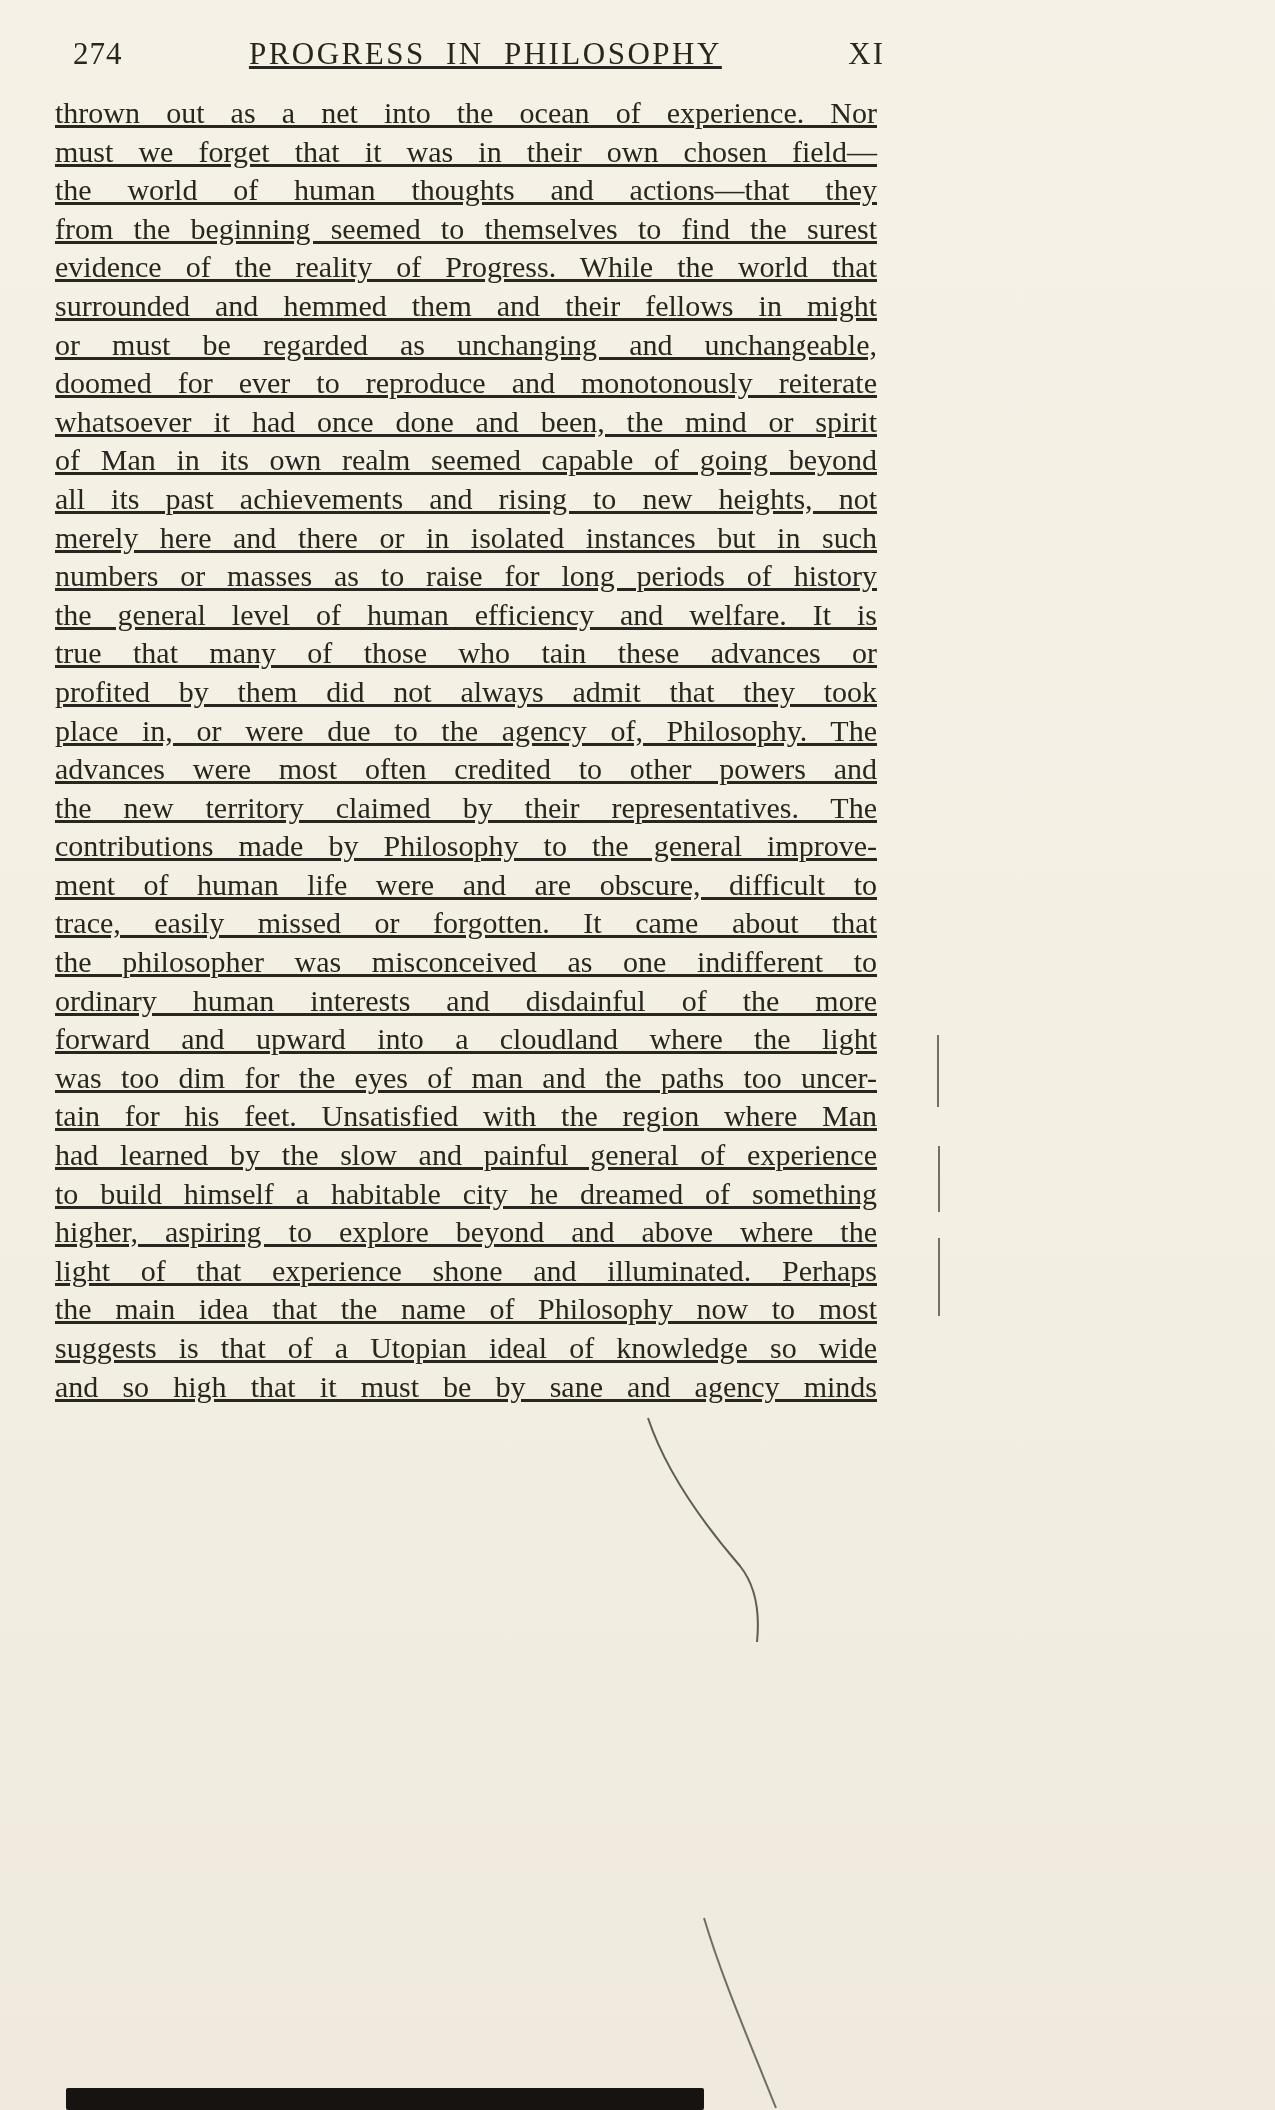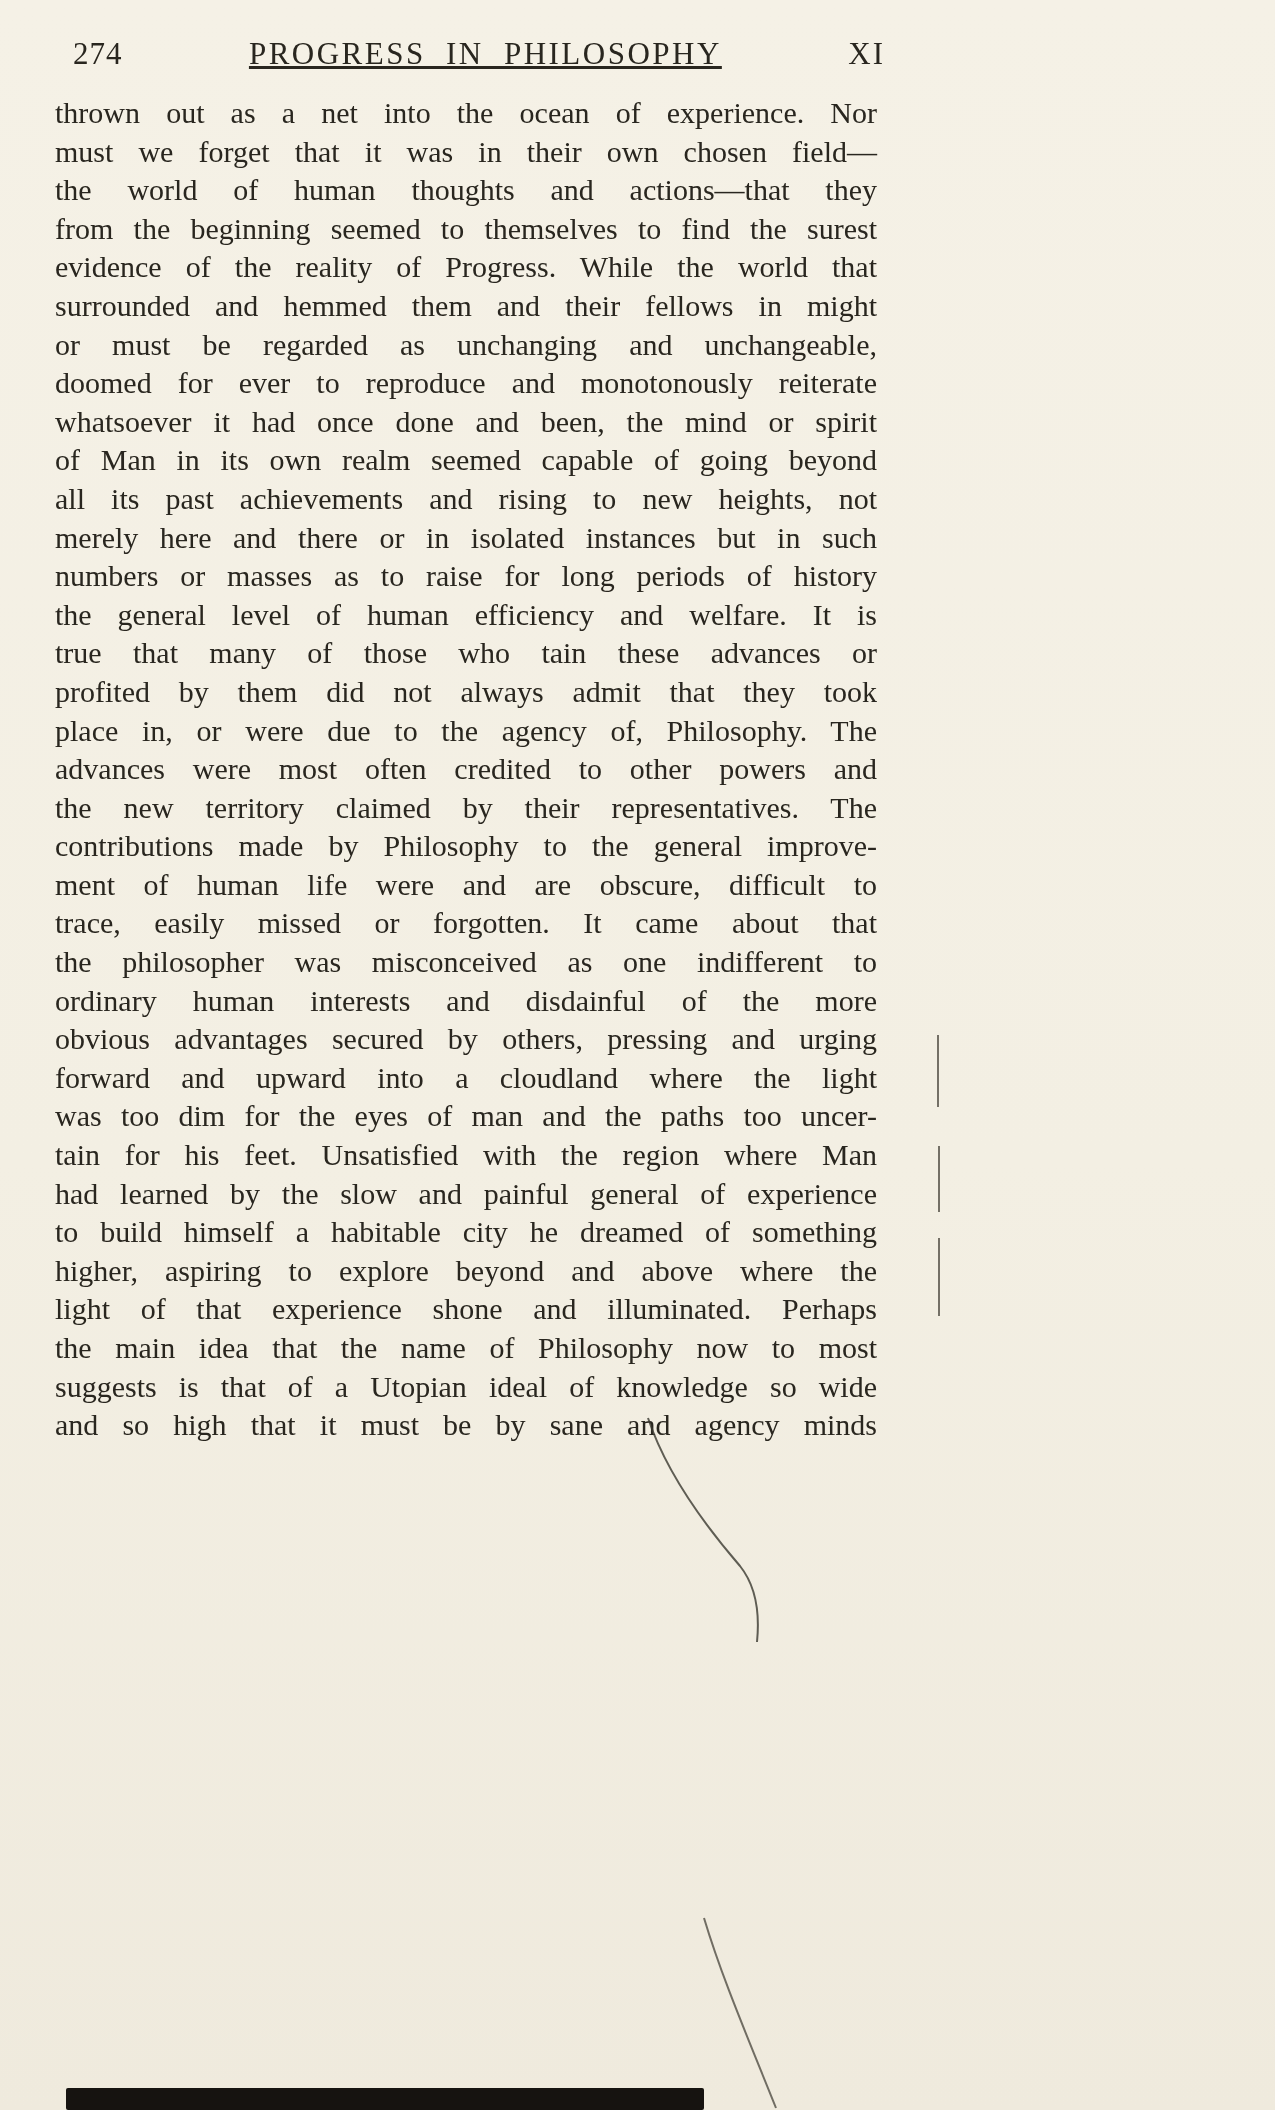--- a/index.html
+++ b/index.html
@@ -44,20 +44,21 @@
     font-size: 31px;
     letter-spacing: 2px;
   }
   .text-block {
     position: absolute;
     top: 94px;
     left: 55px;
     width: 822px;
     font-size: 30px;
     line-height: 38.6px;
+    text-decoration: underline;
   }
   .line {
     text-align: justify;
     text-align-last: justify;
     white-space: normal;
   }
   
   .edge-mark {
     position: absolute;
     width: 2px;
@@ -112,21 +113,20 @@
       <div class="line">true that many of those who tain these advances or</div>
       <div class="line">profited by them did not always admit that they took</div>
       <div class="line">place in, or were due to the agency of, Philosophy. The</div>
       <div class="line">advances were most often credited to other powers and</div>
       <div class="line">the new territory claimed by their representatives. The</div>
       <div class="line">contributions made by Philosophy to the general improve-</div>
       <div class="line">ment of human life were and are obscure, difficult to</div>
       <div class="line">trace, easily missed or forgotten. It came about that</div>
       <div class="line">the philosopher was misconceived as one indifferent to</div>
       <div class="line">ordinary human interests and disdainful of the more</div>
-      <div class="line">obvious advantages secured by others, pressing and urging</div>
       <div class="line">forward and upward into a cloudland where the light</div>
       <div class="line">was too dim for the eyes of man and the paths too uncer-</div>
       <div class="line">tain for his feet. Unsatisfied with the region where Man</div>
       <div class="line">had learned by the slow and painful general of experience</div>
       <div class="line">to build himself a habitable city he dreamed of something</div>
       <div class="line">higher, aspiring to explore beyond and above where the</div>
       <div class="line">light of that experience shone and illuminated. Perhaps</div>
       <div class="line">the main idea that the name of Philosophy now to most</div>
       <div class="line">suggests is that of a Utopian ideal of knowledge so wide</div>
       <div class="line">and so high that it must be by sane and agency minds</div>

